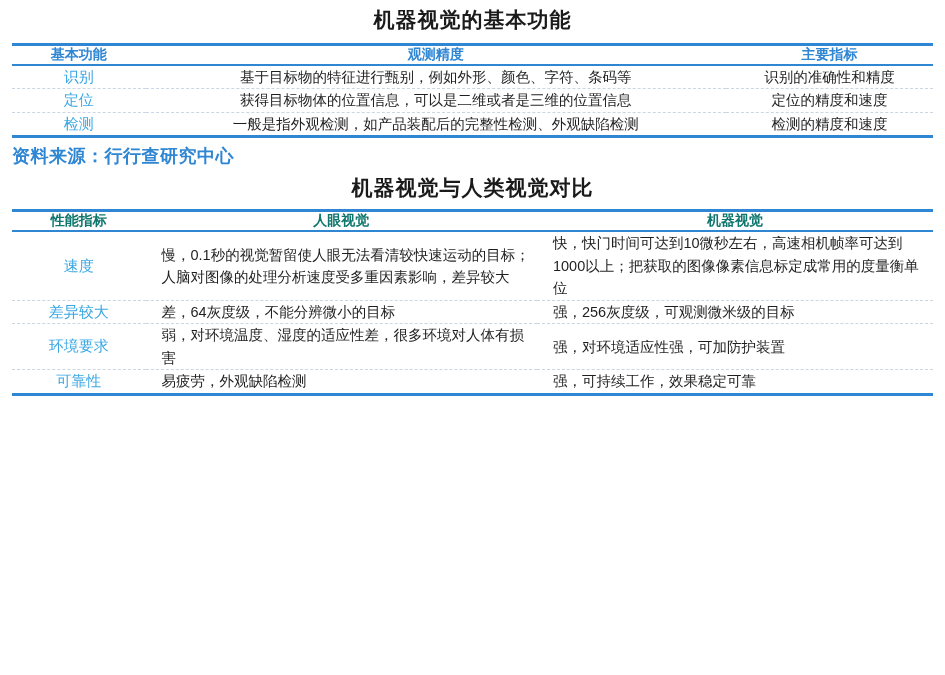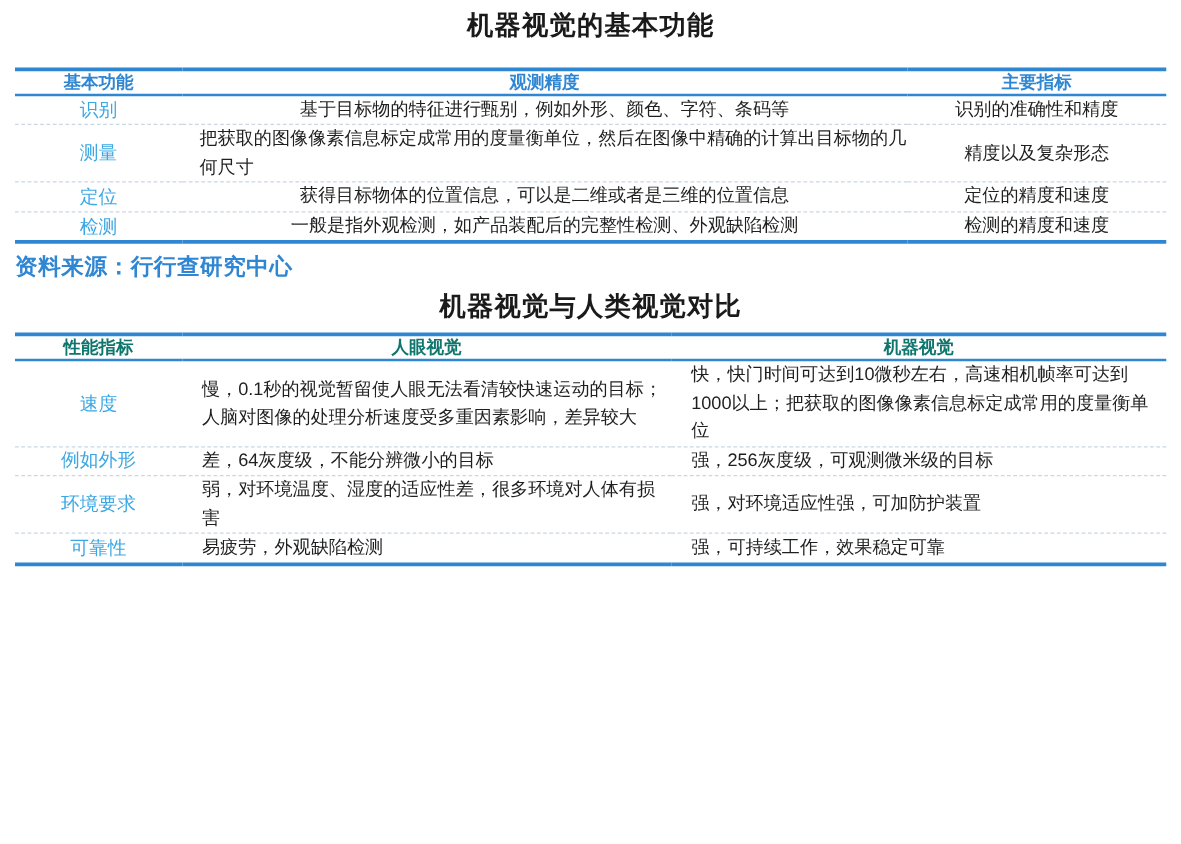--- a/index.html
+++ b/index.html
@@ -23,21 +23,21 @@
   }
 
   
   .section-title {
     text-align: center;
     font-size: 21px;
     font-weight: bold;
     color: #1a1a1a;
     letter-spacing: 1px;
   }
-  #title-1 { padding-top: 6px; padding-bottom: 20px; }
+  #title-1 { padding-top: 6px; padding-bottom: 9px; }
   #title-2 { padding-top: 4px; padding-bottom: 7px; }
 
   
   table.tbl {
     width: 100%;
     border-collapse: collapse;
     table-layout: fixed;
   }
   table.tbl th, table.tbl td {
     padding: 0;
@@ -114,25 +114,20 @@
         <th>主要指标</th>
       </tr>
     </thead>
     <tbody>
       <tr class="rowline">
         <td class="cat">识别</td>
         <td class="body">基于目标物的特征进行甄别，例如外形、颜色、字符、条码等</td>
         <td class="body">识别的准确性和精度</td>
       </tr>
       <tr class="rowline">
-        <td class="cat">测量</td>
-        <td class="body left2">把获取的图像像素信息标定成常用的度量衡单位，然后在图像中精确的计算出目标物的几何尺寸</td>
-        <td class="body">精度以及复杂形态</td>
-      </tr>
-      <tr class="rowline">
         <td class="cat">定位</td>
         <td class="body">获得目标物体的位置信息，可以是二维或者是三维的位置信息</td>
         <td class="body">定位的精度和速度</td>
       </tr>
       <tr class="lastrow">
         <td class="cat">检测</td>
         <td class="body">一般是指外观检测，如产品装配后的完整性检测、外观缺陷检测</td>
         <td class="body">检测的精度和速度</td>
       </tr>
     </tbody>
@@ -155,21 +150,21 @@
         <th>机器视觉</th>
       </tr>
     </thead>
     <tbody>
       <tr class="rowline">
         <td class="cat">速度</td>
         <td class="body left">慢，0.1秒的视觉暂留使人眼无法看清较快速运动的目标；人脑对图像的处理分析速度受多重因素影响，差异较大</td>
         <td class="body left">快，快门时间可达到10微秒左右，高速相机帧率可达到1000以上；把获取的图像像素信息标定成常用的度量衡单位</td>
       </tr>
       <tr class="rowline">
-        <td class="cat">例如外形</td>
+        <td class="cat">差异较大</td>
         <td class="body left">差，64灰度级，不能分辨微小的目标</td>
         <td class="body left">强，256灰度级，可观测微米级的目标</td>
       </tr>
       <tr class="rowline">
         <td class="cat">环境要求</td>
         <td class="body left">弱，对环境温度、湿度的适应性差，很多环境对人体有损害</td>
         <td class="body left">强，对环境适应性强，可加防护装置</td>
       </tr>
       <tr class="lastrow">
         <td class="cat">可靠性</td>

